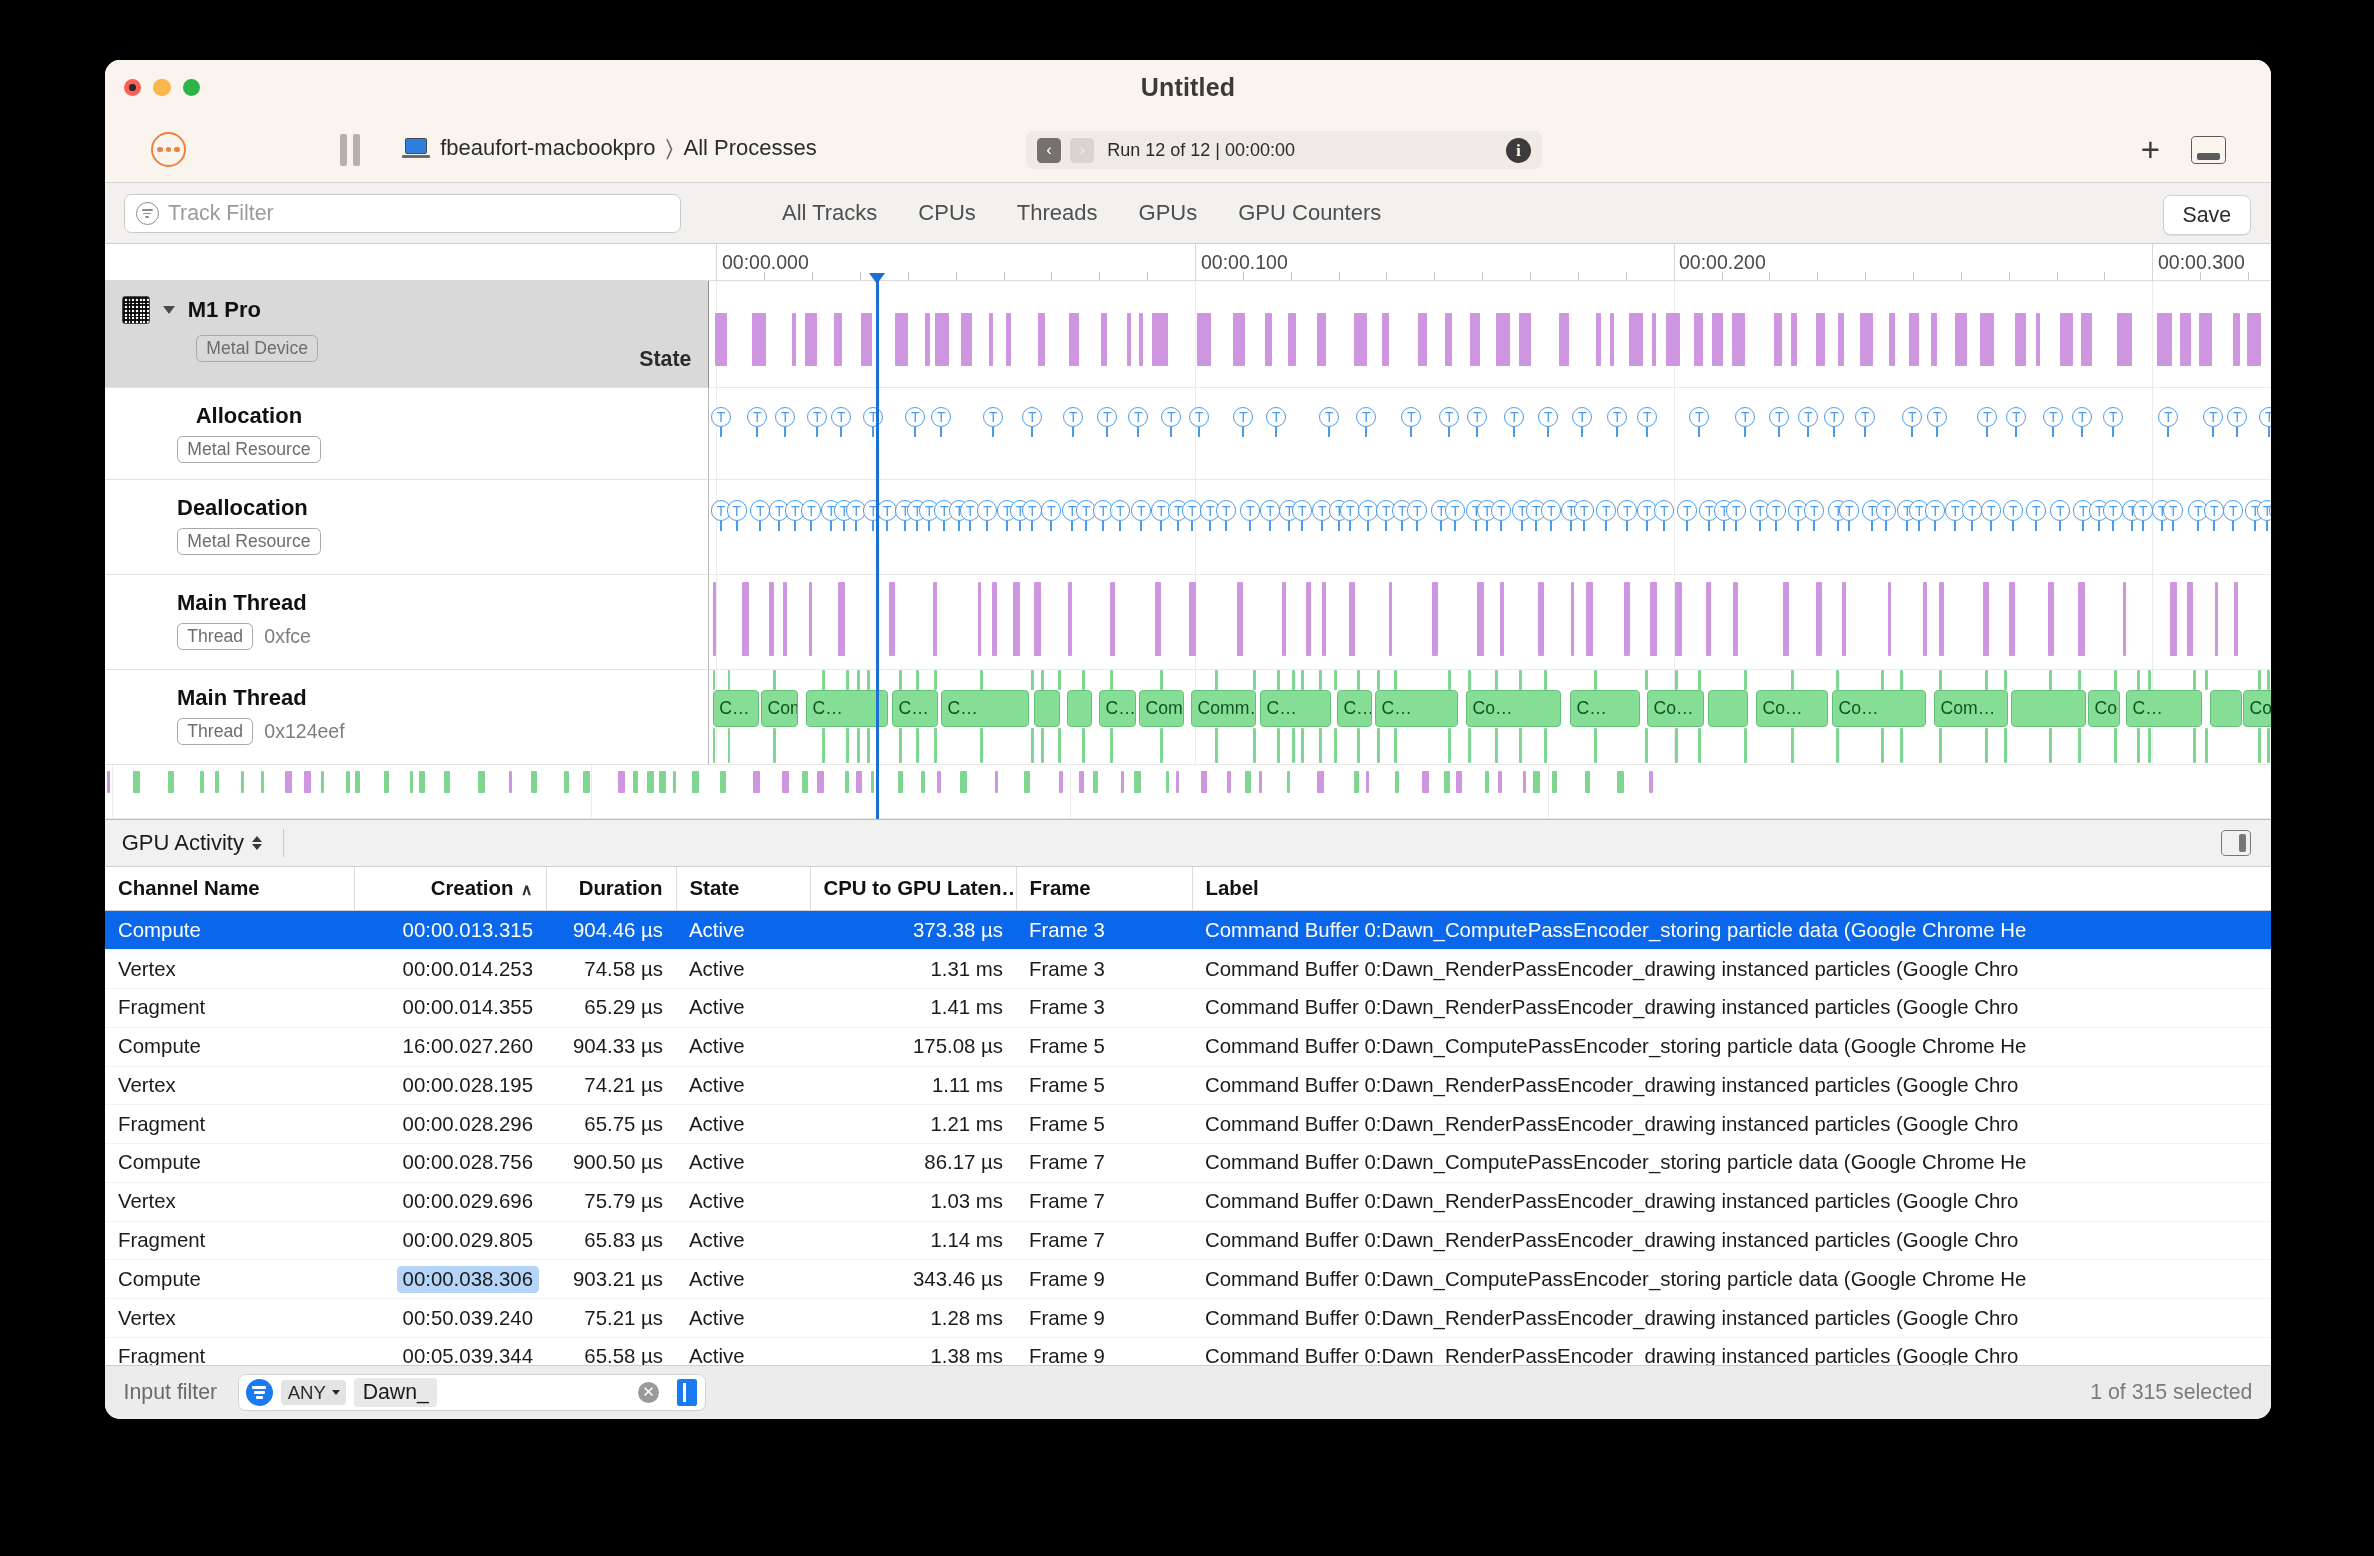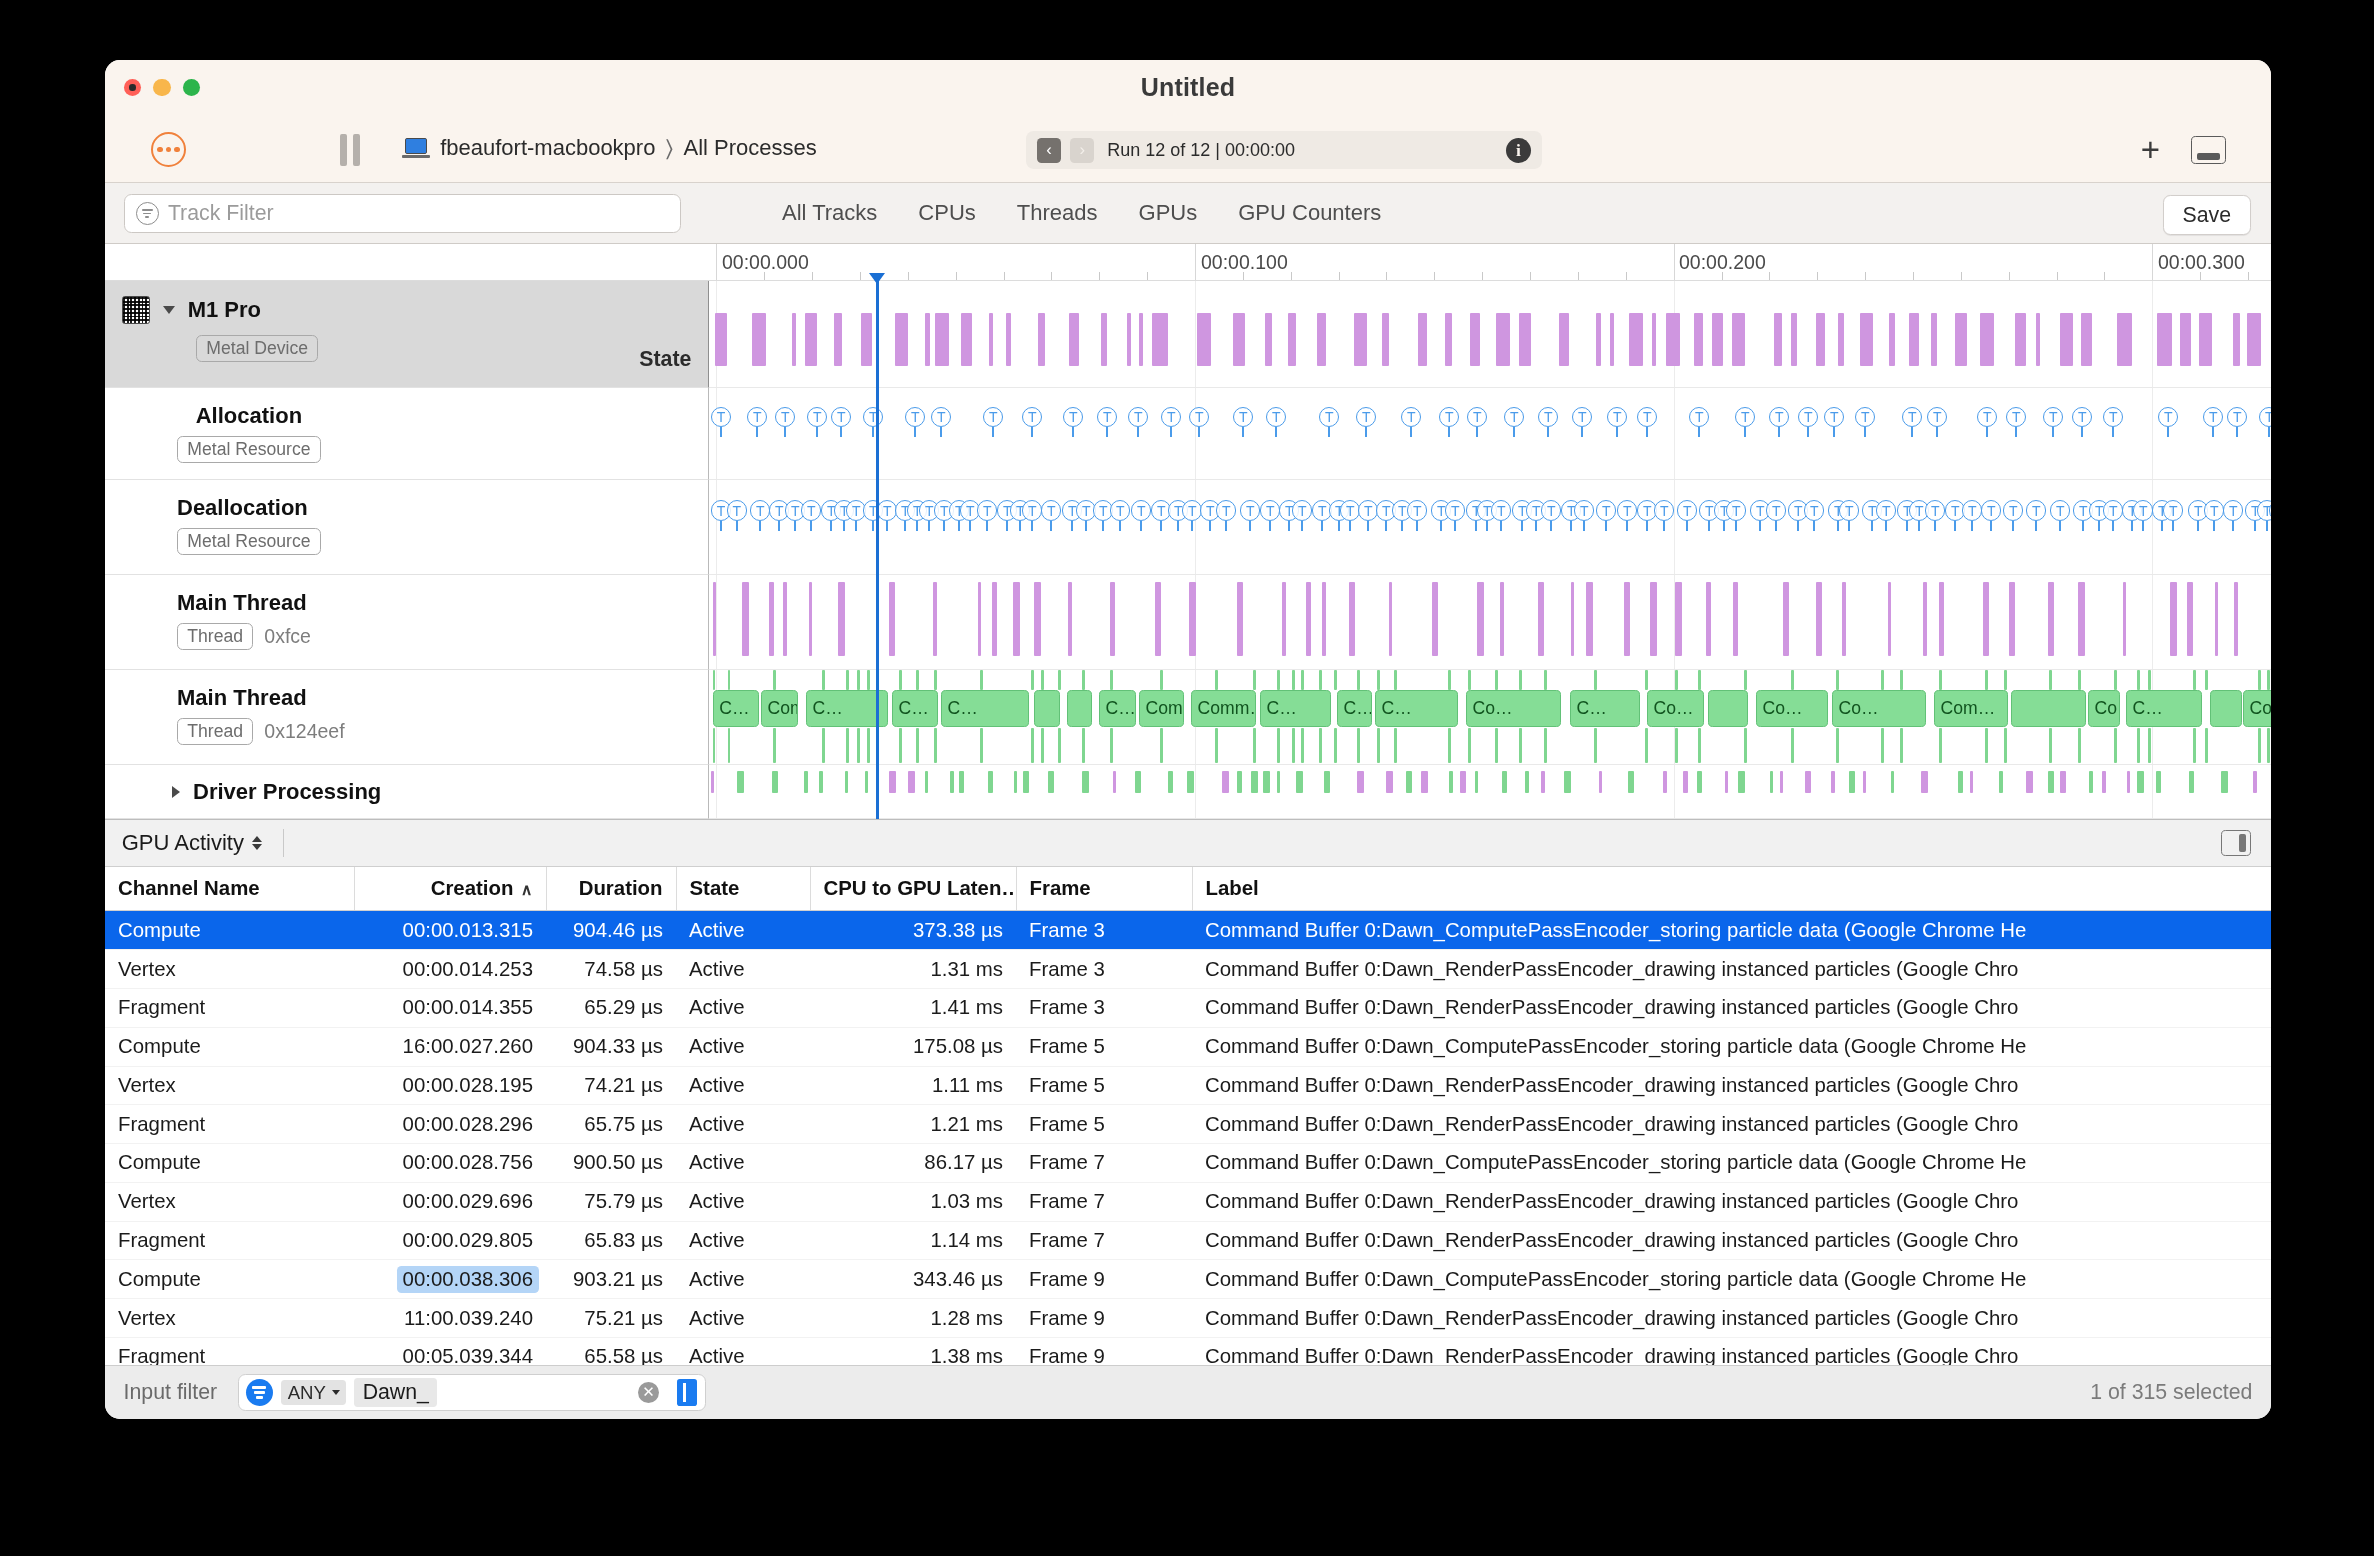--- a/index.html
+++ b/index.html
@@ -1256,26 +1256,20 @@
               <div class="gbox" style="left: 1225px; top: 20.4px; width: 74px; height: 37px;">Com…</div>
               <div class="gbox" style="left: 1302px; top: 20.4px; width: 75px; height: 37px;"></div>
               <div class="gbox" style="left: 1379px; top: 20.4px; width: 32px; height: 37px;">Co…</div>
               <div class="gbox" style="left: 1417px; top: 20.4px; width: 76px; height: 37px;">C…</div>
               <div class="gbox" style="left: 1501px; top: 20.4px; width: 32px; height: 37px;"></div>
               <div class="gbox" style="left: 1534px; top: 20.4px; width: 36px; height: 37px;">Com…</div>
             </div>
         </div>
 
         <div class="trk" style="height:54px">
-          <div class="hdr">
-            <div style="position:absolute;left:67px;top:14px;display:flex;align-items:center;gap:13px;">
-              <span class="chev right"></span>
-              <span class="hdr-title">Driver Processing</span>
-            </div>
-          </div>
           <div class="lane" id="lane-driver">
               <div class="lane-grid">
                 <i style="left: 7.4px;"></i>
                 <i style="left: 486px;"></i>
                 <i style="left: 965px;"></i>
                 <i style="left: 1443px;"></i>
               </div>
               <div class="bar" style="left: 1.9px; top: 5.6px; width: 2.8px; height: 22px; background: rgb(207, 150, 224);"></div>
               <div class="bar" style="left: 28px; top: 5.6px; width: 7.4px; height: 22px; background: rgb(127, 214, 144);"></div>
               <div class="bar" style="left: 63px; top: 5.6px; width: 5.6px; height: 22px; background: rgb(127, 214, 144);"></div>
@@ -1468,21 +1462,21 @@
               <td class="">Compute</td>
               <td class="num"><span class="mini-hl">00:00.038.306</span></td>
               <td class="num">903.21 µs</td>
               <td class="">Active</td>
               <td class="num">343.46 µs</td>
               <td class="">Frame 9</td>
               <td class="">Command Buffer 0:Dawn_ComputePassEncoder_storing particle data    (Google Chrome He</td>
             </tr>
             <tr class="">
               <td class="">Vertex</td>
-              <td class="num">11:00.039.240</td>
+              <td class="num">00:50.039.240</td>
               <td class="num">75.21 µs</td>
               <td class="">Active</td>
               <td class="num">1.28 ms</td>
               <td class="">Frame 9</td>
               <td class="">Command Buffer 0:Dawn_RenderPassEncoder_drawing instanced particles    (Google Chro</td>
             </tr>
             <tr class="">
               <td class="">Fragment</td>
               <td class="num">00:05.039.344</td>
               <td class="num">65.58 µs</td>

